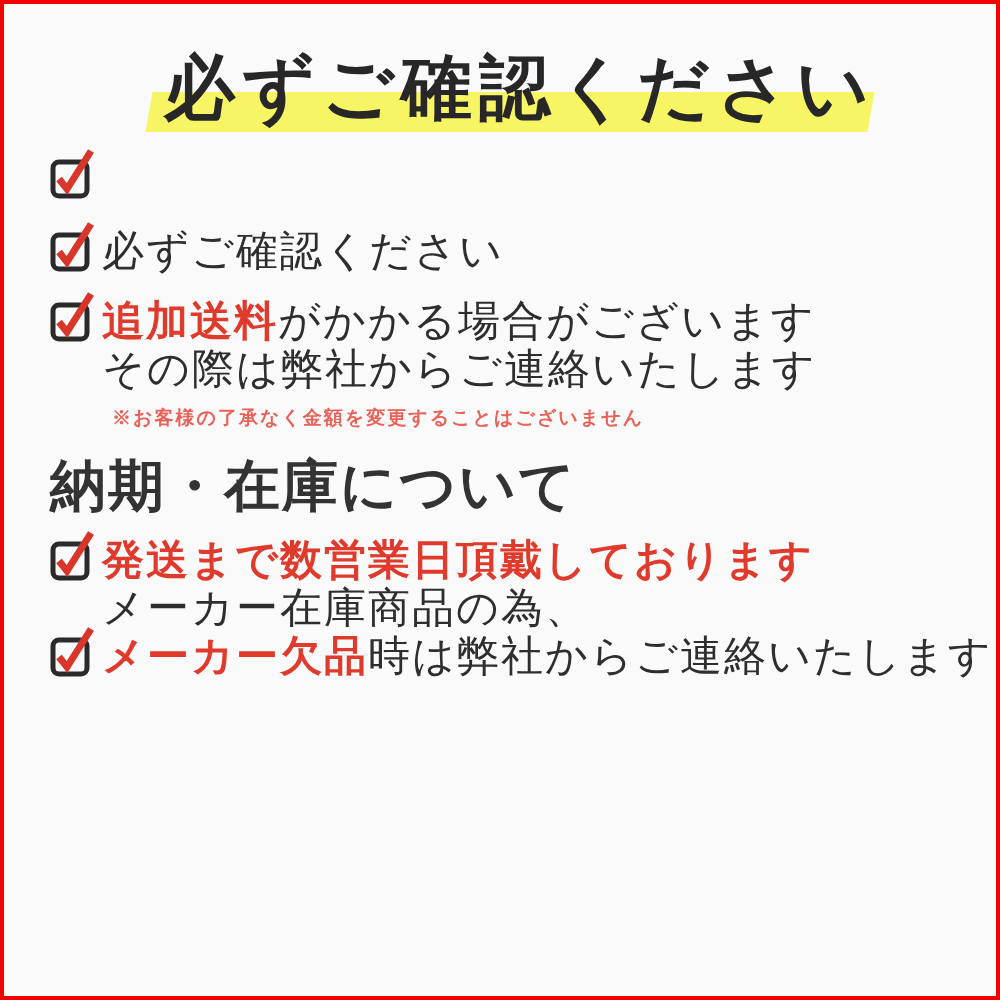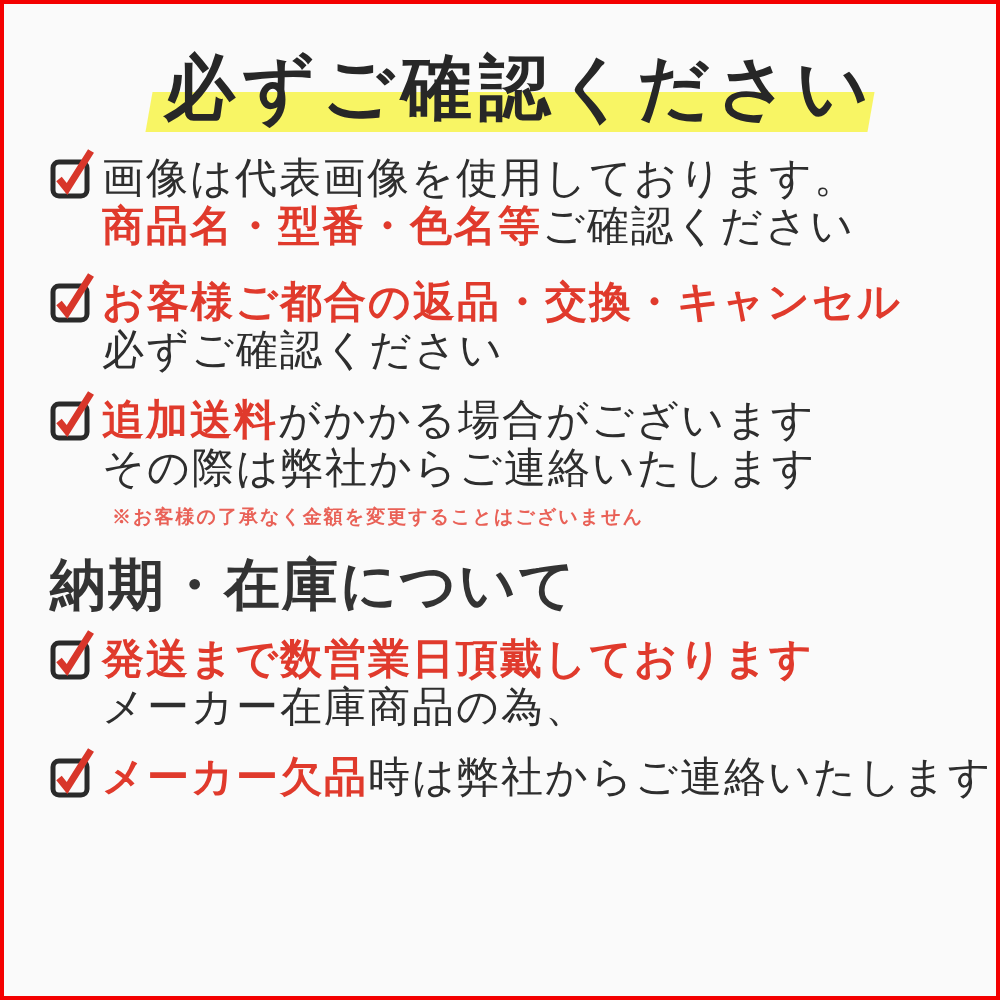--- a/index.html
+++ b/index.html
@@ -28,21 +28,21 @@
   .section-heading{
     margin:0; font-weight:600; color:var(--heading_dark); white-space:nowrap;
   }
   .section-heading.first{margin-top:52px; font-size:54px; letter-spacing:6px; line-height:62px;}
   .section-heading.second{margin-top:20px; font-size:56px; letter-spacing:2px; line-height:67px; font-weight:800;}
   .item{display:flex; align-items:flex-start;}
   .item.i1{margin-top:16px;}
   .item.i2{margin-top:28px;}
   .item.i3{margin-top:22px;}
   .item.i4{margin-top:16px;}
-  .item.i5{margin-top:22px;}
+  .item.i5{}
   .checkbox{flex:0 0 40px; width:40px; height:40px; margin-top:5px;}
   .checkbox svg{display:block; width:40px; height:40px; overflow:visible;}
   .text{margin-left:12px; font-size:42px; line-height:48px; letter-spacing:2px;
         color:var(--text_dark); font-weight:500;}
   .line{white-space:nowrap;}
   .seg-red{color:var(--accent_red); font-weight:600;}
   .note{
     margin-top:9px; margin-left:10px; font-size:19px; line-height:31px;
     letter-spacing:2px; color:var(--note_red); font-weight:600;
   }
@@ -60,37 +60,30 @@
   <div class="content">
 
 
     <div class="item i1">
       <span class="checkbox">
         <svg viewBox="0 0 40 40" aria-hidden="true">
           <rect x="3" y="3" width="34" height="34" rx="6" fill="none" stroke="var(--checkbox_black)" stroke-width="5"></rect>
           <polyline points="9,20 17,30 41,-8" fill="none" stroke="var(--check_red)" stroke-width="7"></polyline>
         </svg>
       </span>
-      <div class="text">
-        <div class="line"><span>画像は代表画像を使用しております。</span></div>
-        <div class="line">
-          <span class="seg-red">商品名・型番・色名等</span><span>ご確認ください</span>
-        </div>
-      </div>
     </div>
 
     <div class="item i2">
       <span class="checkbox">
         <svg viewBox="0 0 40 40" aria-hidden="true">
           <rect x="3" y="3" width="34" height="34" rx="6" fill="none" stroke="var(--checkbox_black)" stroke-width="5"></rect>
           <polyline points="9,20 17,30 41,-8" fill="none" stroke="var(--check_red)" stroke-width="7"></polyline>
         </svg>
       </span>
       <div class="text">
-        <div class="line"><span class="seg-red">お客様ご都合の返品・交換・キャンセル</span></div>
         <div class="line"><span>必ずご確認ください</span></div>
       </div>
     </div>
 
     <div class="item i3">
       <span class="checkbox">
         <svg viewBox="0 0 40 40" aria-hidden="true">
           <rect x="3" y="3" width="34" height="34" rx="6" fill="none" stroke="var(--checkbox_black)" stroke-width="5"></rect>
           <polyline points="9,20 17,30 41,-8" fill="none" stroke="var(--check_red)" stroke-width="7"></polyline>
         </svg>

